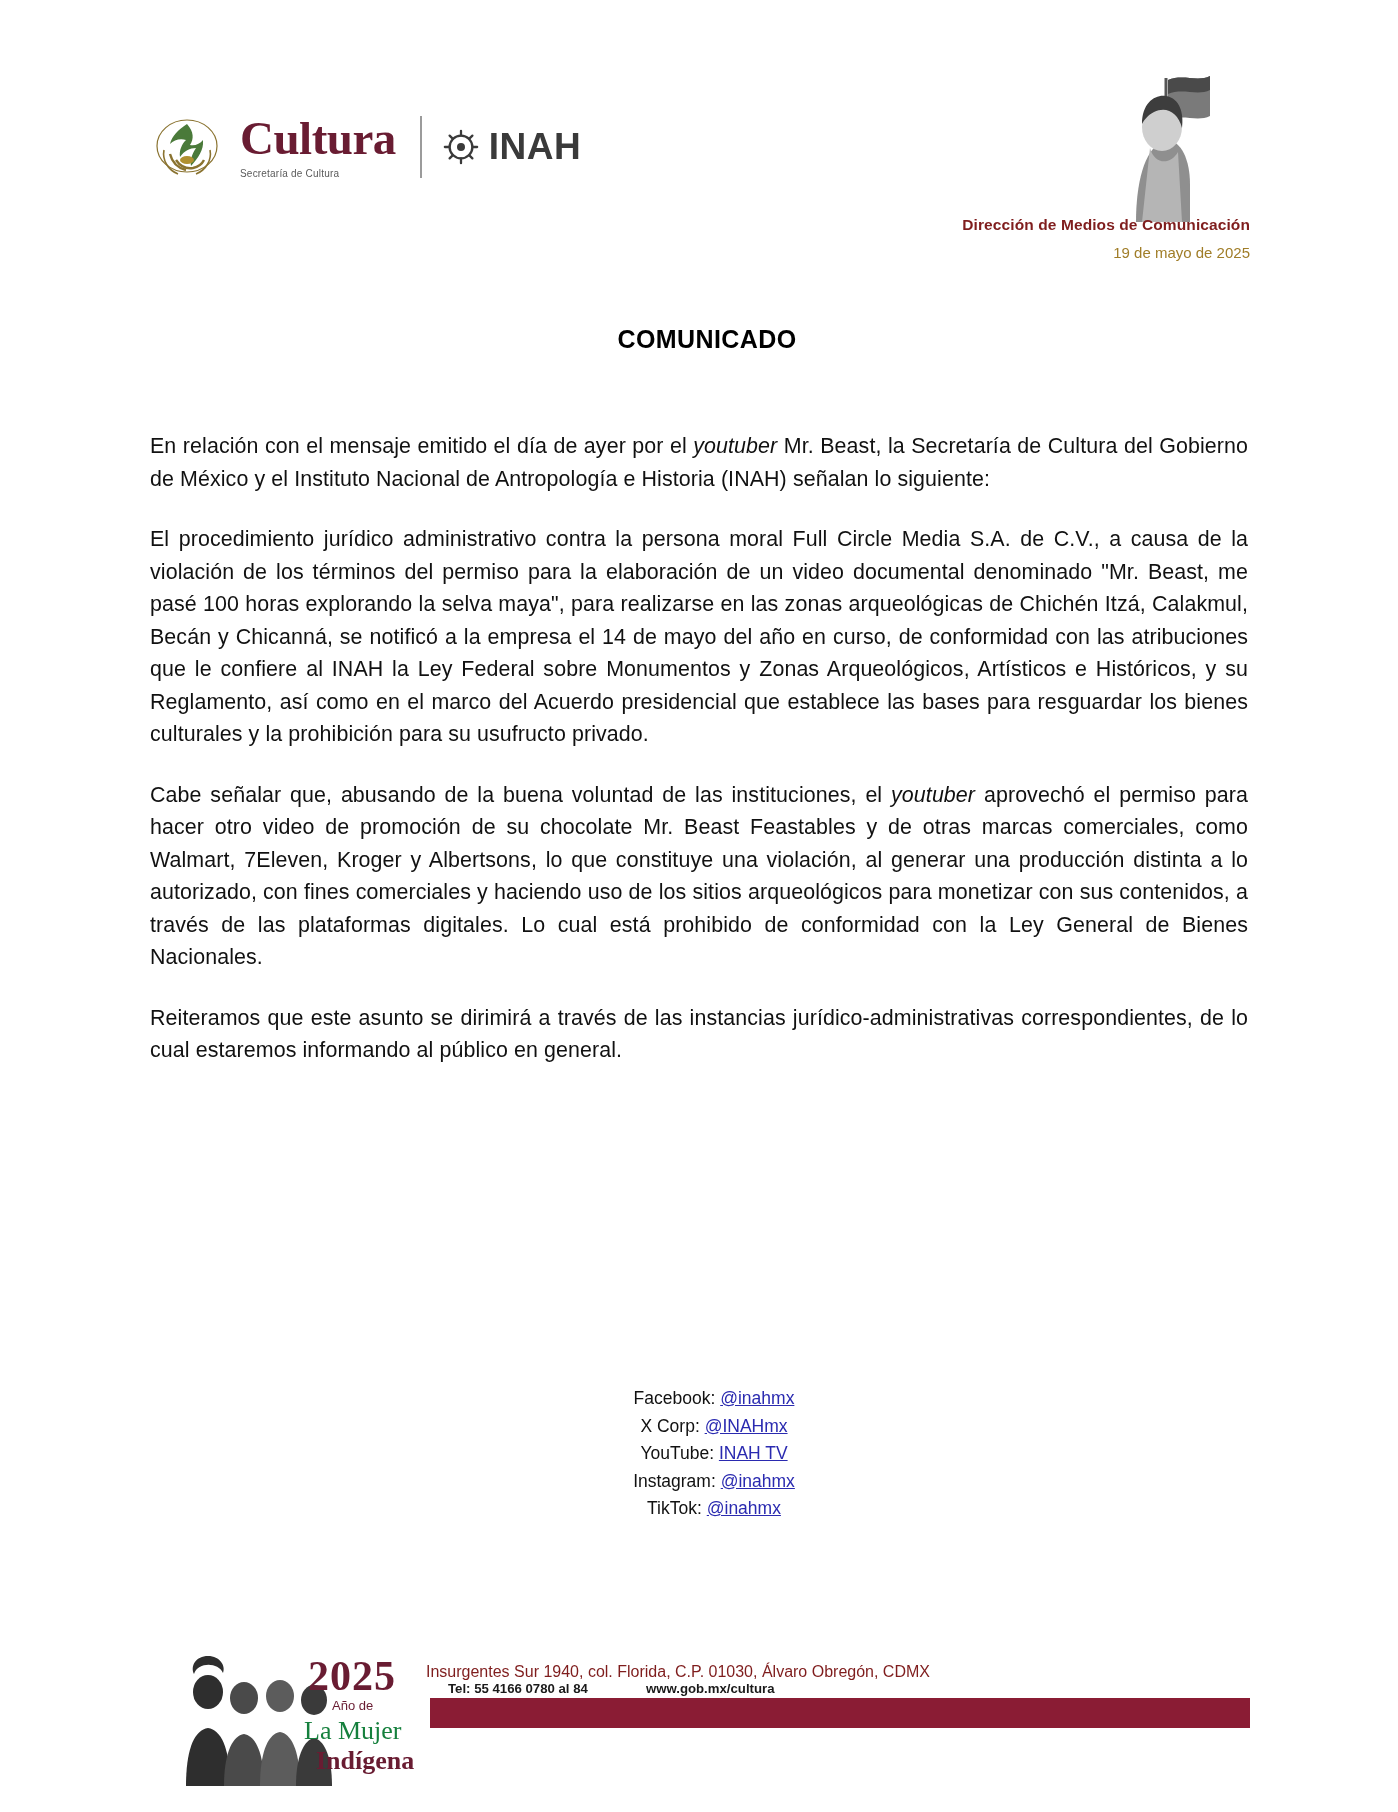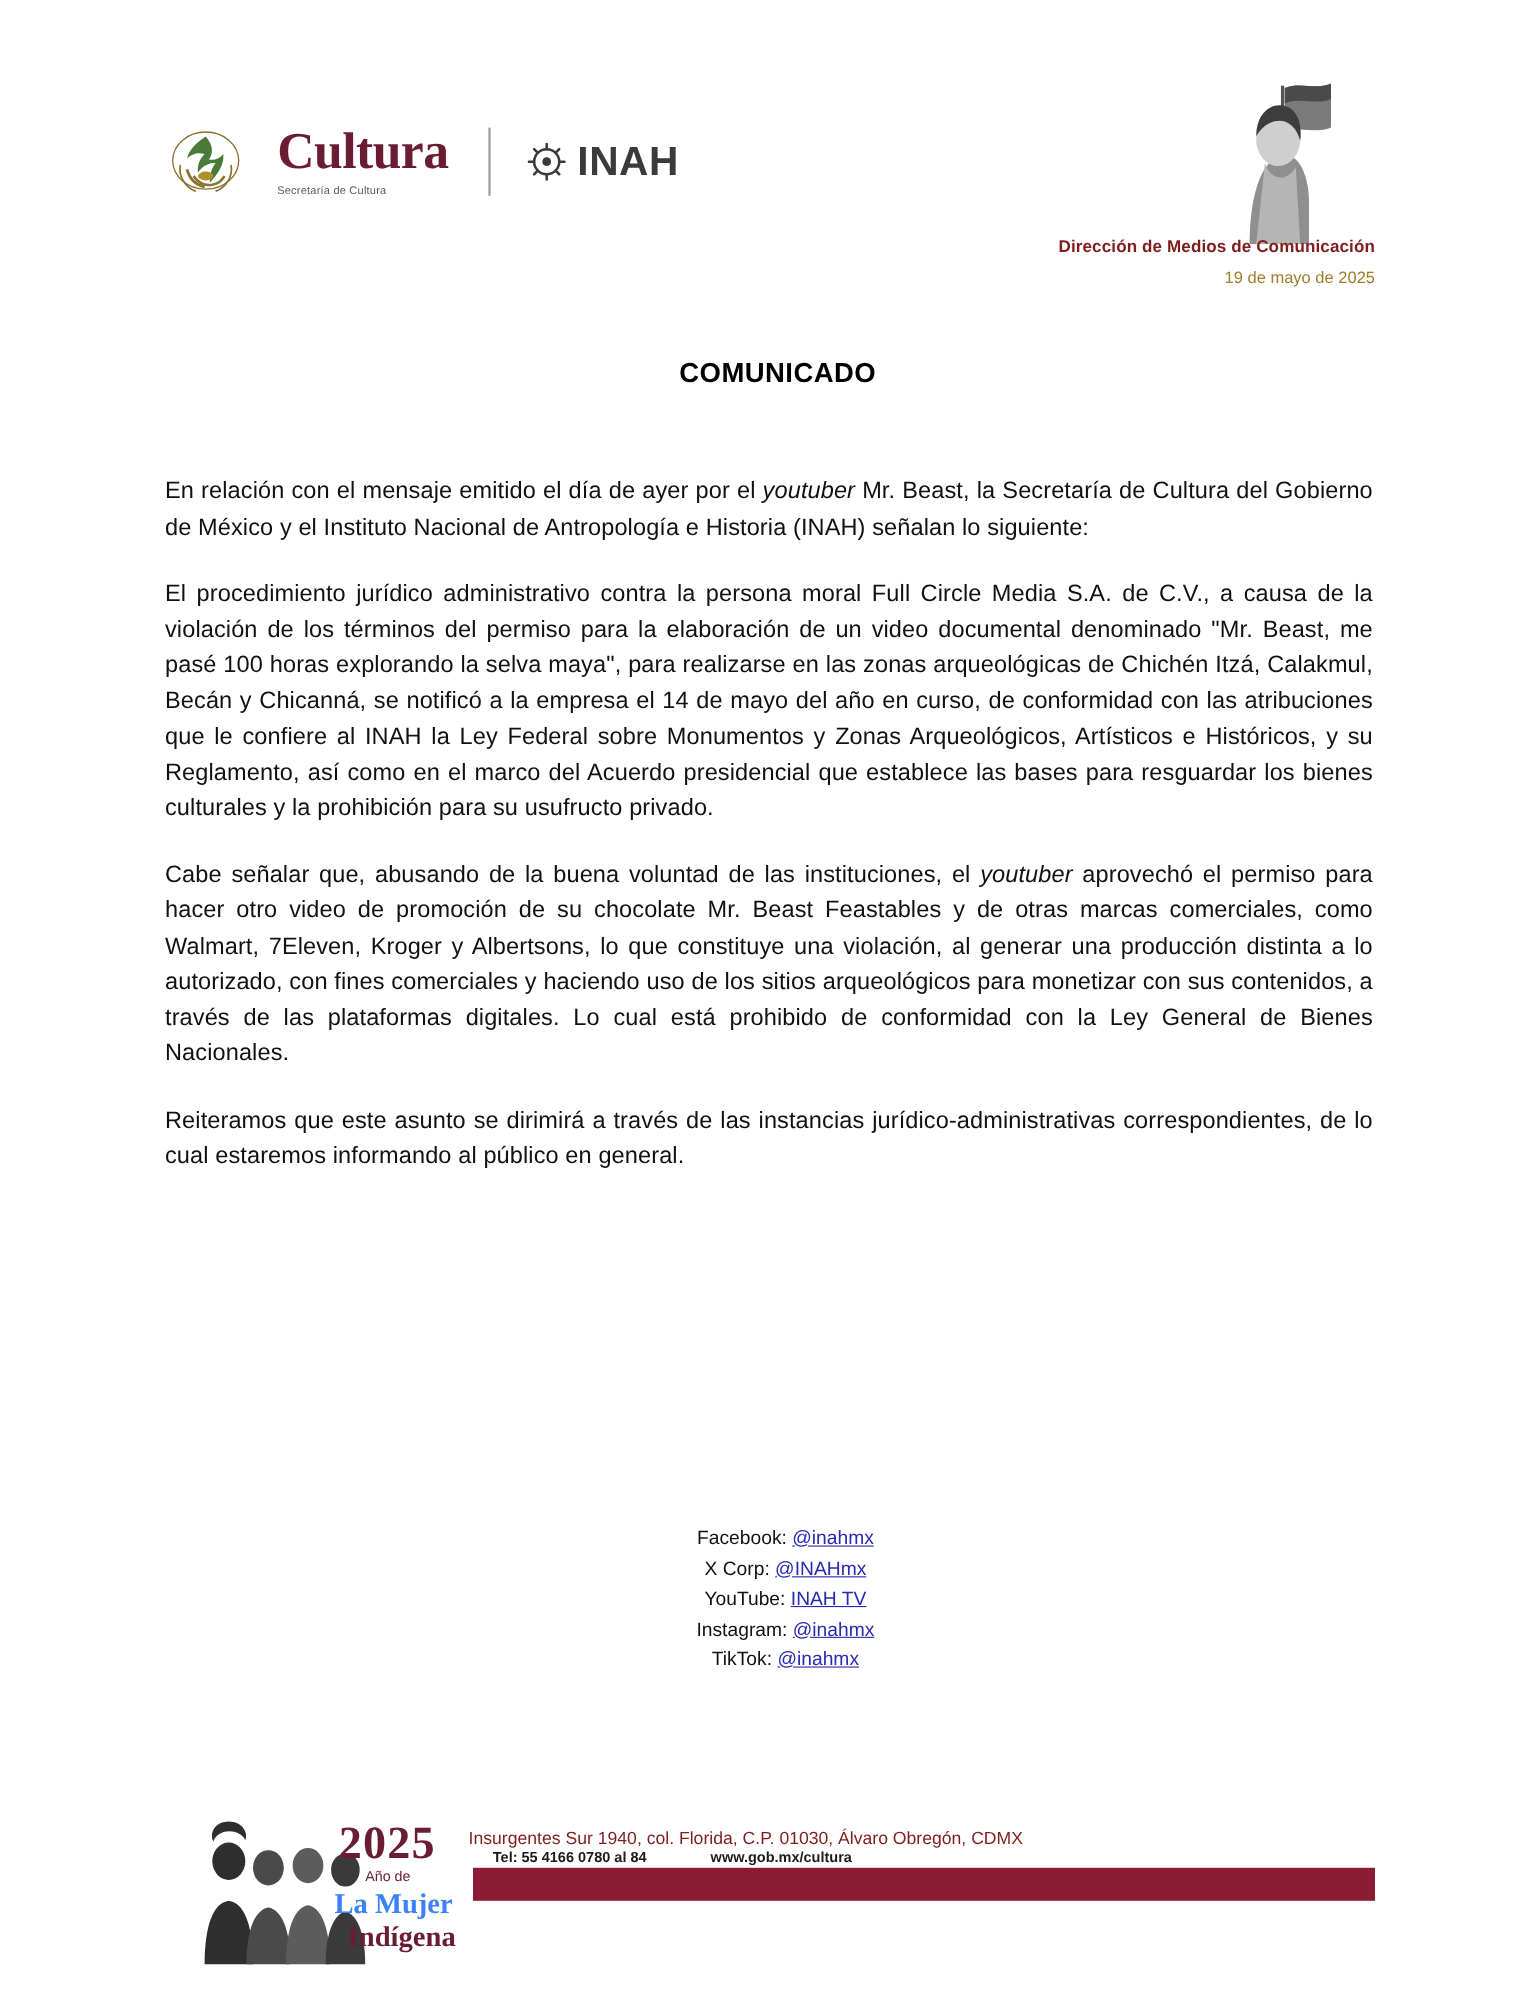--- a/index.html
+++ b/index.html
@@ -31,21 +31,21 @@
     right: 0;
     height: 200px;
   }
 
   .logo-block {
     position: absolute;
     left: 148px;
     top: 18px;
     display: flex;
     align-items: center;
-    gap: 26px;
+    gap: 14px;
   }
 
   .eagle-emblem {
     width: 78px;
     height: 74px;
     position: relative;
     flex: none;
   }
   .eagle-emblem svg { display:block; }
 
@@ -238,22 +238,22 @@
     top: 64px;
     font-size: 13px;
     color: #691c32;
   }
   .mujer-l1 {
     position: absolute;
     left: 304px;
     top: 82px;
     font-family: "Liberation Serif", serif;
     font-size: 26px;
-    font-weight: bold;
-    color: #3b82f6;
+    font-weight: normal;
+    color: #15803d;
   }
   .mujer-l2 {
     position: absolute;
     left: 316px;
     top: 112px;
     font-family: "Liberation Serif", serif;
     font-size: 26px;
     font-weight: bold;
     color: #691c32;
   }

